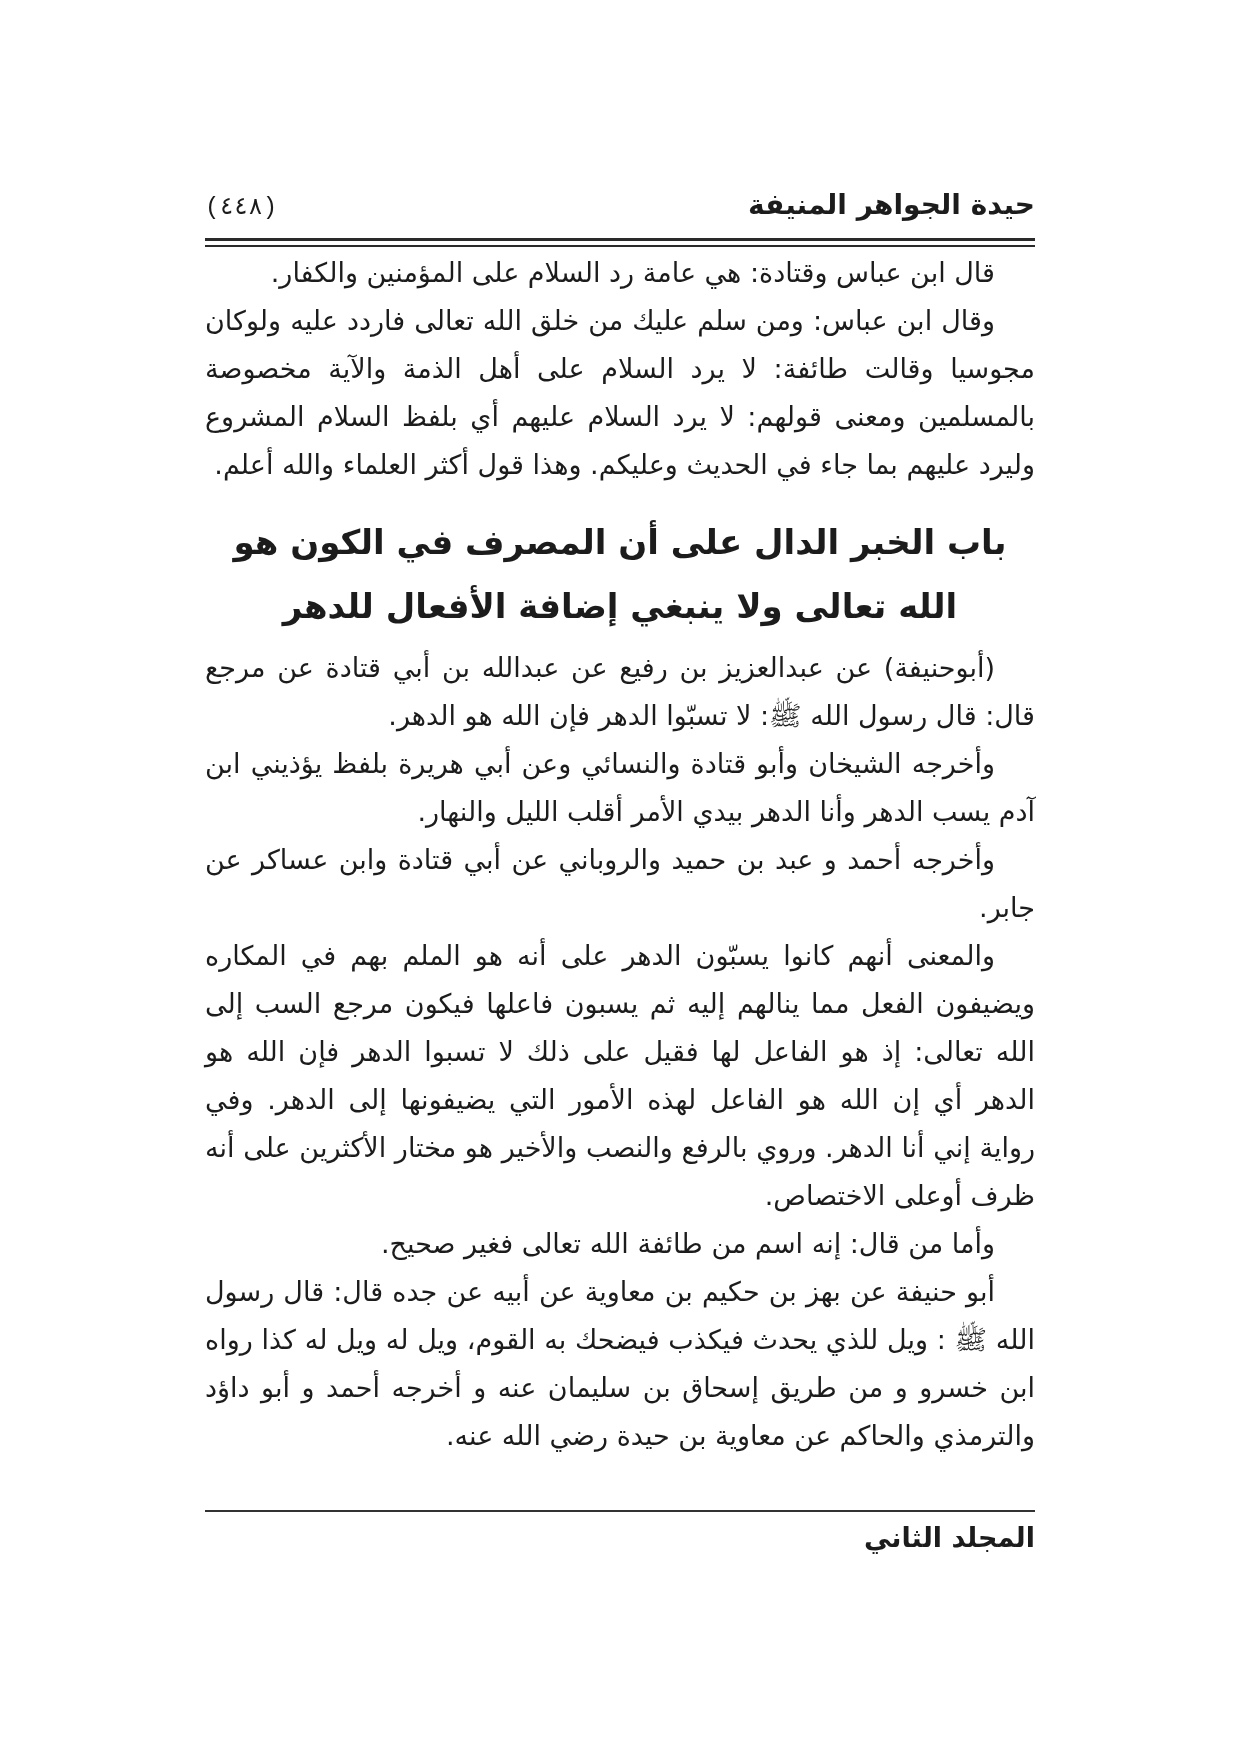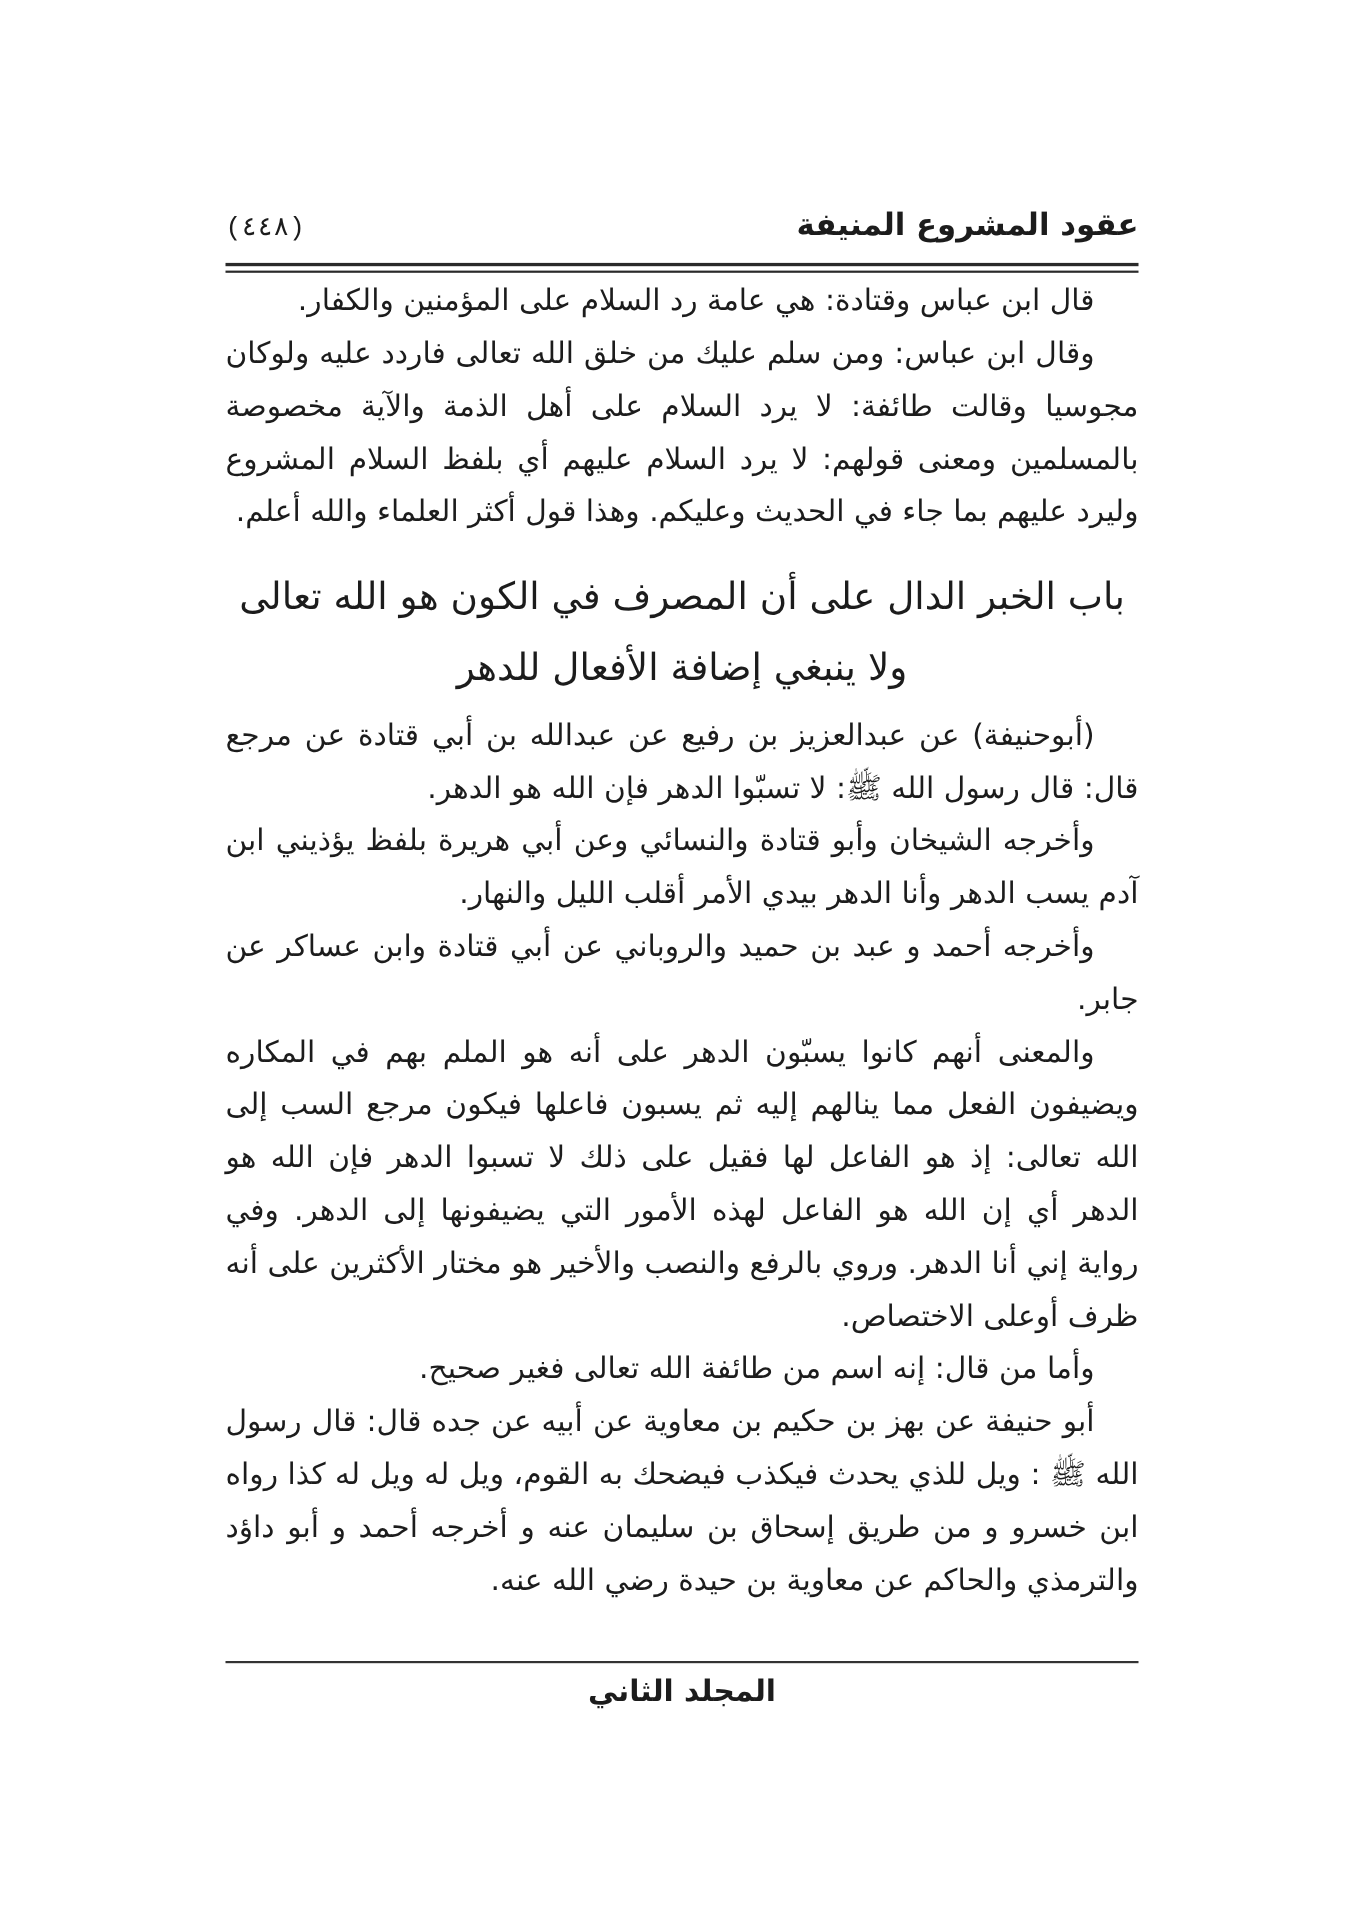--- a/index.html
+++ b/index.html
@@ -59,52 +59,51 @@
     font-size: 27px;
     line-height: 48px;
     text-align: justify;
     text-justify: inter-word;
     text-indent: 40px;
   }
   .body-text h2 {
     margin: 21px 0 6px 0;
     font-size: 34px;
     line-height: 64px;
-    font-weight: normal;
+    font-weight: bold;
     text-align: center;
     text-indent: 0;
   }
   
   .footer {
     position: absolute;
     top: 1510px;
     left: 205px;
     width: 830px;
-    text-align: center;
   }
   .footer-rule {
     border-top: 2.5px solid #333333;
     height: 0;
   }
   .volume-label {
     display: block;
     margin-top: 6px;
     font-size: 27px;
     font-weight: bold;
     line-height: 40px;
   }
 </style>
 </head>
 <body>
 
 <div class="page">
   <div class="content">
 
     <div class="header-row">
-      <span class="book-title">عقود المشروع المنيفة</span>
+      <span class="book-title">حيدة الجواهر المنيفة</span>
       <span class="page-number">(٤٤٨)</span>
     </div>
 
     <div class="header-rule"></div>
 
     <div class="body-text">
       <p>قال ابن عباس وقتادة: هي عامة رد السلام على المؤمنين والكفار.</p>
       <p>وقال ابن عباس: ومن سلم عليك من خلق الله تعالى فاردد عليه ولوكان مجوسيا وقالت طائفة: لا يرد السلام على أهل الذمة والآية مخصوصة بالمسلمين ومعنى قولهم: لا يرد السلام عليهم أي بلفظ السلام المشروع وليرد عليهم بما جاء في الحديث وعليكم. وهذا قول أكثر العلماء والله أعلم.</p>
       <h2>باب الخبر الدال على أن المصرف في الكون هو الله تعالى ولا ينبغي إضافة الأفعال للدهر</h2>
       <p>(أبوحنيفة) عن عبدالعزيز بن رفيع عن عبدالله بن أبي قتادة عن مرجع قال: قال رسول الله ﷺ: لا تسبّوا الدهر فإن الله هو الدهر.</p>

